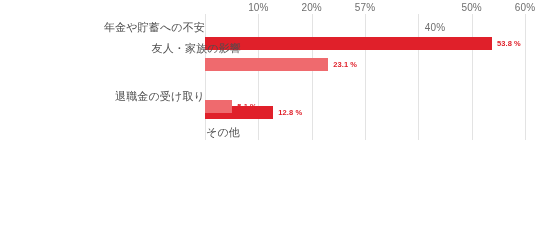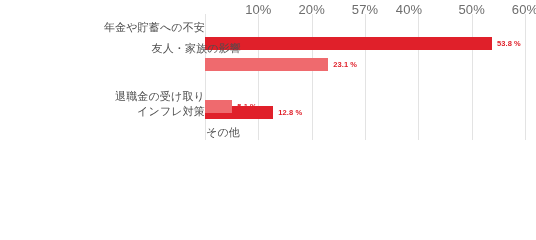--- a/index.html
+++ b/index.html
@@ -26,21 +26,21 @@
   .axis-labels {
     position: absolute;
     left: 0;
     top: 2px;
     width: 536px;
     height: 12px;
   }
   .axis-tick-label {
     position: absolute;
     top: 0;
-    font-size: 13px;
+    font-size: 10px;
     color: #6e6e6e;
     letter-spacing: 0.1px;
     white-space: nowrap;
     transform: translateX(-50%);
   }
 
   .gridlines {
     position: absolute;
     left: 0;
     top: 14px;
@@ -113,21 +113,21 @@
 </style>
 </head>
 <body>
 
 <div id="chart-root">
 
   <div class="axis-labels">
       <span class="axis-tick-label" style="left: 258.333px;">10%</span>
       <span class="axis-tick-label" style="left: 311.667px;">20%</span>
       <span class="axis-tick-label" style="left: 365px;">57%</span>
-      <span class="axis-tick-label" style="left: 409px;">40%</span>
+      <span class="axis-tick-label" style="left: 435px; margin-top: 20px;">40%</span>
       <span class="axis-tick-label" style="left: 471.667px;">50%</span>
       <span class="axis-tick-label" style="left: 525px;">60%</span>
     </div>
 
   <div class="gridlines">
       <div class="gridline axis-base" style="left: 205px;"></div>
       <div class="gridline" style="left: 258.333px;"></div>
       <div class="gridline" style="left: 311.667px;"></div>
       <div class="gridline" style="left: 365px;"></div>
       <div class="gridline" style="left: 418.333px;"></div>
@@ -156,26 +156,20 @@
           <div class="bar" style="width: 68.2667px; background: rgb(224, 32, 42);"></div>
           <span class="bar-value">12.8 %</span>
         </div>
       </div>
       <div class="row" style="top: 66px;">
         <div class="bar-wrap">
           <div class="bar" style="width: 27.2px; background: rgb(239, 106, 110);"></div>
           <span class="bar-value">5.1 %</span>
         </div>
       </div>
-      <div class="row" style="top: 87px;">
-        <div class="row-label">インフレ対策</div>
-        <div class="bar-wrap">
-          <div class="bar" style="width: 0px; background: rgb(239, 106, 110);"></div>
-        </div>
-      </div>
       <div class="row" style="top: 108px; margin-left: 35px;">
         <div class="row-label">その他</div>
         <div class="bar-wrap">
           <div class="bar" style="width: 27.2px; background: rgb(239, 106, 110);"></div>
           <span class="bar-value">5.1 %</span>
         </div>
       </div>
     </div>
 
 </div>

